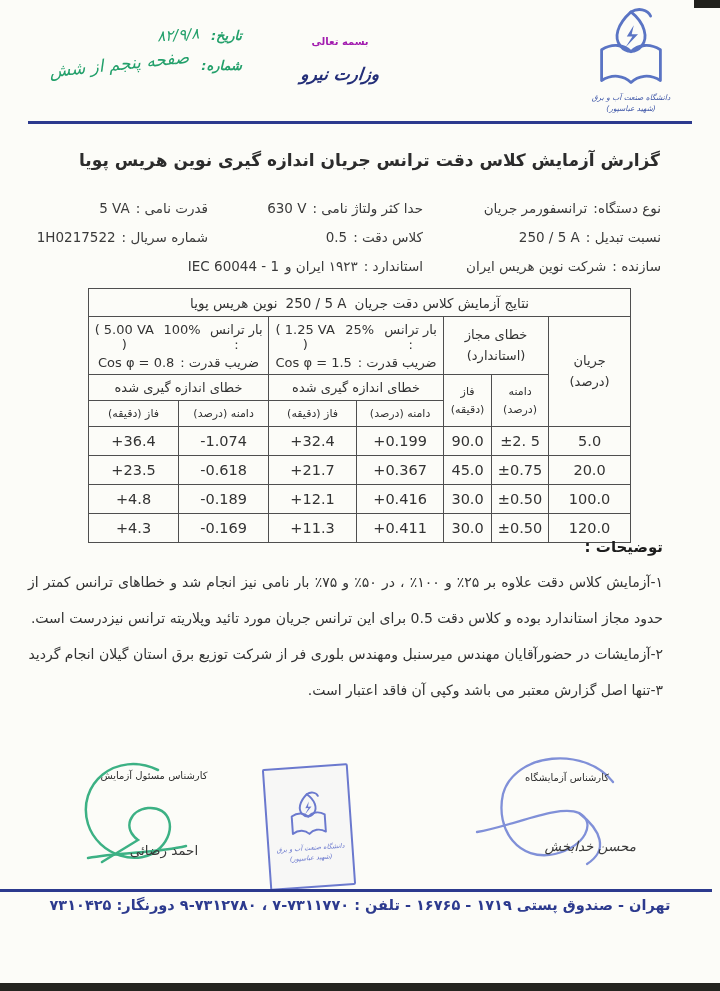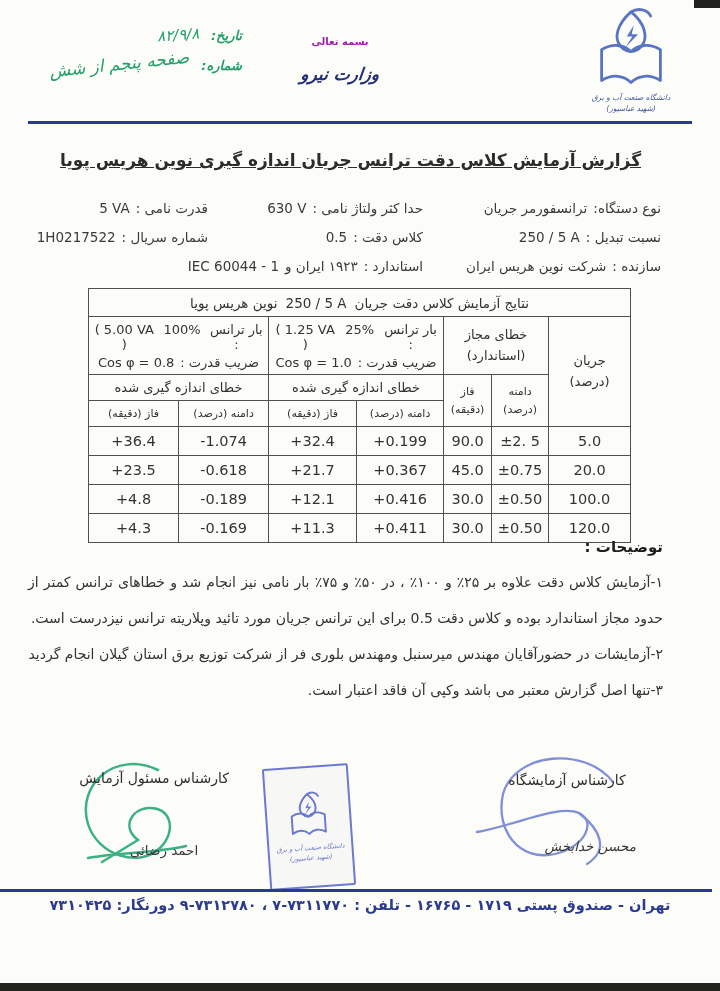--- a/index.html
+++ b/index.html
@@ -20,21 +20,21 @@
   .hw-value.big{font-size:17px;transform:rotate(-6deg);}
   
   .bismillah{left:295px;top:36px;width:90px;text-align:center;font-size:10px;font-weight:bold;color:#a21caf;}
   .ministry{left:285px;top:64px;width:110px;text-align:center;font-size:17px;font-weight:bold;font-style:italic;color:#232e78;transform:skewX(-6deg);}
   
   .logo-box{left:583px;top:6px;width:96px;text-align:center;color:#5a74c4;}
   .logo-box svg{display:block;margin:0 auto;}
   .logo-caption{font-size:7.5px;line-height:1.5;color:#3f57a8;font-style:italic;}
   .top-rule{left:28px;top:121px;width:664px;height:3px;background:#2c3a8e;}
   
-  .doc-title{left:60px;top:150px;width:600px;text-align:left;font-size:17px;font-weight:bold;color:#2c2c2c;direction:rtl;text-decoration:underline;}
+  .doc-title{left:60px;top:150px;width:600px;text-align:right;font-size:17px;font-weight:bold;color:#2c2c2c;direction:rtl;}
   
   .info{left:55px;top:200px;width:606px;direction:rtl;font-size:13.5px;color:#3a3a3a;}
   .info-row{display:flex;height:29px;align-items:baseline;}
   .info-cell{display:flex;gap:6px;align-items:baseline;white-space:nowrap;}
   .c1{width:238px;} .c2{width:215px;} .c3{width:153px;} .c-wide{width:368px;}
   .ltr{direction:ltr;unicode-bidi:isolate;}
   
   .results-table{left:88px;top:288px;}
   table{border-collapse:collapse;table-layout:fixed;width:542px;direction:rtl;}
   td{border:1px solid #4f4f4f;text-align:center;vertical-align:middle;padding:0 2px;color:#333;}
@@ -47,21 +47,21 @@
   .load-cell .line{display:flex;gap:6px;justify-content:center;align-items:baseline;direction:rtl;margin:3px 0;}
   .pre{white-space:pre-line;line-height:1.55;}
   .small-h{font-size:11px;}
   .data-row td{height:28px;font-size:14.5px;direction:ltr;font-family:"DejaVu Sans",sans-serif;}
   
   .notes{left:28px;top:538px;width:635px;direction:rtl;color:#333;}
   .notes-heading{font-size:15px;font-weight:bold;color:#1d1d1d;margin-bottom:8px;}
   .note-p{font-size:14px;line-height:36px;text-align:justify;margin:0;}
   .note-p.short{text-align:right;}
   
-  .sign-title{font-size:14px;color:#2e2e2e;white-space:nowrap;direction:rtl;}
+  .sign-title{font-size:10px;color:#2e2e2e;white-space:nowrap;direction:rtl;}
   .sign-name{font-size:13.5px;color:#3a3a3a;white-space:nowrap;direction:rtl;}
   .sig-right-title{left:472px;top:772px;width:190px;text-align:center;}
   .sig-right-name{left:486px;top:838px;width:150px;text-align:right;font-style:italic;}
   .sig-left-title{left:66px;top:770px;width:176px;text-align:center;}
   .sig-left-name{left:104px;top:842px;width:120px;text-align:center;}
   .scribble{pointer-events:none;}
   
   .stamp{
     left:266px;top:766px;width:82px;height:118px;
     border:2.5px solid #6b79ce;border-radius:2px;
@@ -181,21 +181,21 @@
           <td colspan="2" class="pre">خطای مجاز
 (استاندارد)</td>
           <td colspan="2" class="load-cell">
             <div class="line">
               <span>بار ترانس :</span>
               <span class="ltr">25%</span>
               <span class="ltr">( 1.25 VA )</span>
             </div>
             <div class="line">
               <span>ضریب قدرت :</span>
-              <span class="ltr">Cos φ = 1.0</span>
+              <span class="ltr">Cos φ = 1.5</span>
             </div>
           </td>
           <td colspan="2" class="load-cell">
             <div class="line">
               <span>بار ترانس :</span>
               <span class="ltr">100%</span>
               <span class="ltr">( 5.00 VA )</span>
             </div>
             <div class="line">
               <span>ضریب قدرت :</span>

